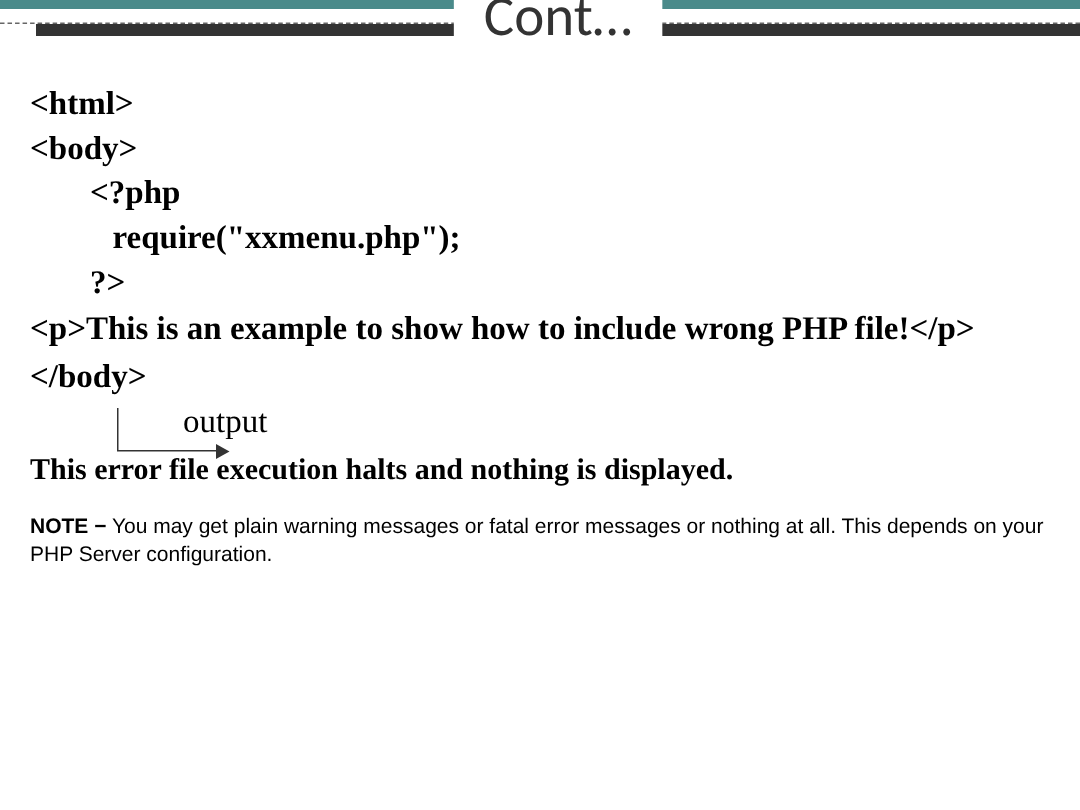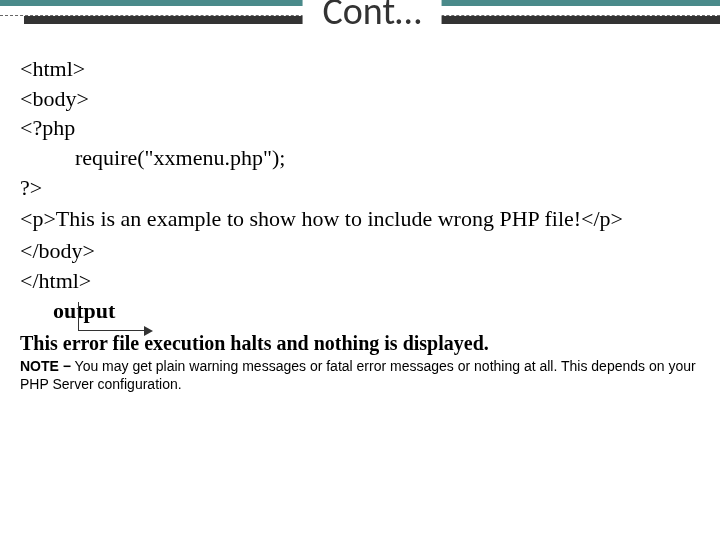--- a/index.html
+++ b/index.html
@@ -39,31 +39,32 @@
     font-family: Calibri, Arial, sans-serif;
     font-size: 38px;
     color: #333;
   }
   .content {
     padding: 30px 20px 0 20px;
   }
   .codeblock {
     font-size: 22px;
     line-height: 1.35;
+    font-weight: bold;
   }
-  .indent1 { }
+  .indent1 { margin-left: 40px; }
   .indent2 { margin-left: 55px; }
   .smallline {
     font-size: 22px;
     margin: 2px 0 2px 0;
   }
   .outputlabel {
     font-size: 22px;
-    font-weight: bold;
-    margin-left: 33px;
+    font-weight: normal;
+    margin-left: 102px;
     margin-top: 2px;
     position: relative;
   }
   .arrow-container {
     position: relative;
     height: 0;
   }
   .arrow-hr {
     position: absolute;
     left: 58px;
@@ -88,21 +89,21 @@
     border-left: 9px solid #333;
   }
   .resultline {
     font-size: 20px;
     font-weight: bold;
     margin-top: 8px;
   }
   .noteline {
     font-family: Arial, Helvetica, sans-serif;
     font-size: 14px;
-    margin-top: 2px;
+    margin-top: 16px;
     line-height: 1.35;
   }
   .noteline .lbl { font-weight: bold; }
 </style>
 </head>
 <body>
 
 <div class="topbar"></div>
 <div class="thinline"></div>
 <div class="underbar">
@@ -111,21 +112,20 @@
 
 <div class="content">
   <div class="codeblock">
     <div>&lt;html&gt;</div>
     <div>&lt;body&gt;</div>
     <div class="indent1">&lt;?php</div>
     <div class="indent2">require("xxmenu.php");</div>
     <div class="indent1">?&gt;</div>
     <div class="smallline">&lt;p&gt;This is an example to show how to include wrong PHP file!&lt;/p&gt;</div>
     <div>&lt;/body&gt;</div>
-    <div>&lt;/html&gt;</div>
   </div>
 
   <div class="outputlabel">output</div>
 
   <div class="arrow-container">
     <div class="arrow-vr"></div>
     <div class="arrow-hr"></div>
     <div class="arrow-head"></div>
   </div>
 

